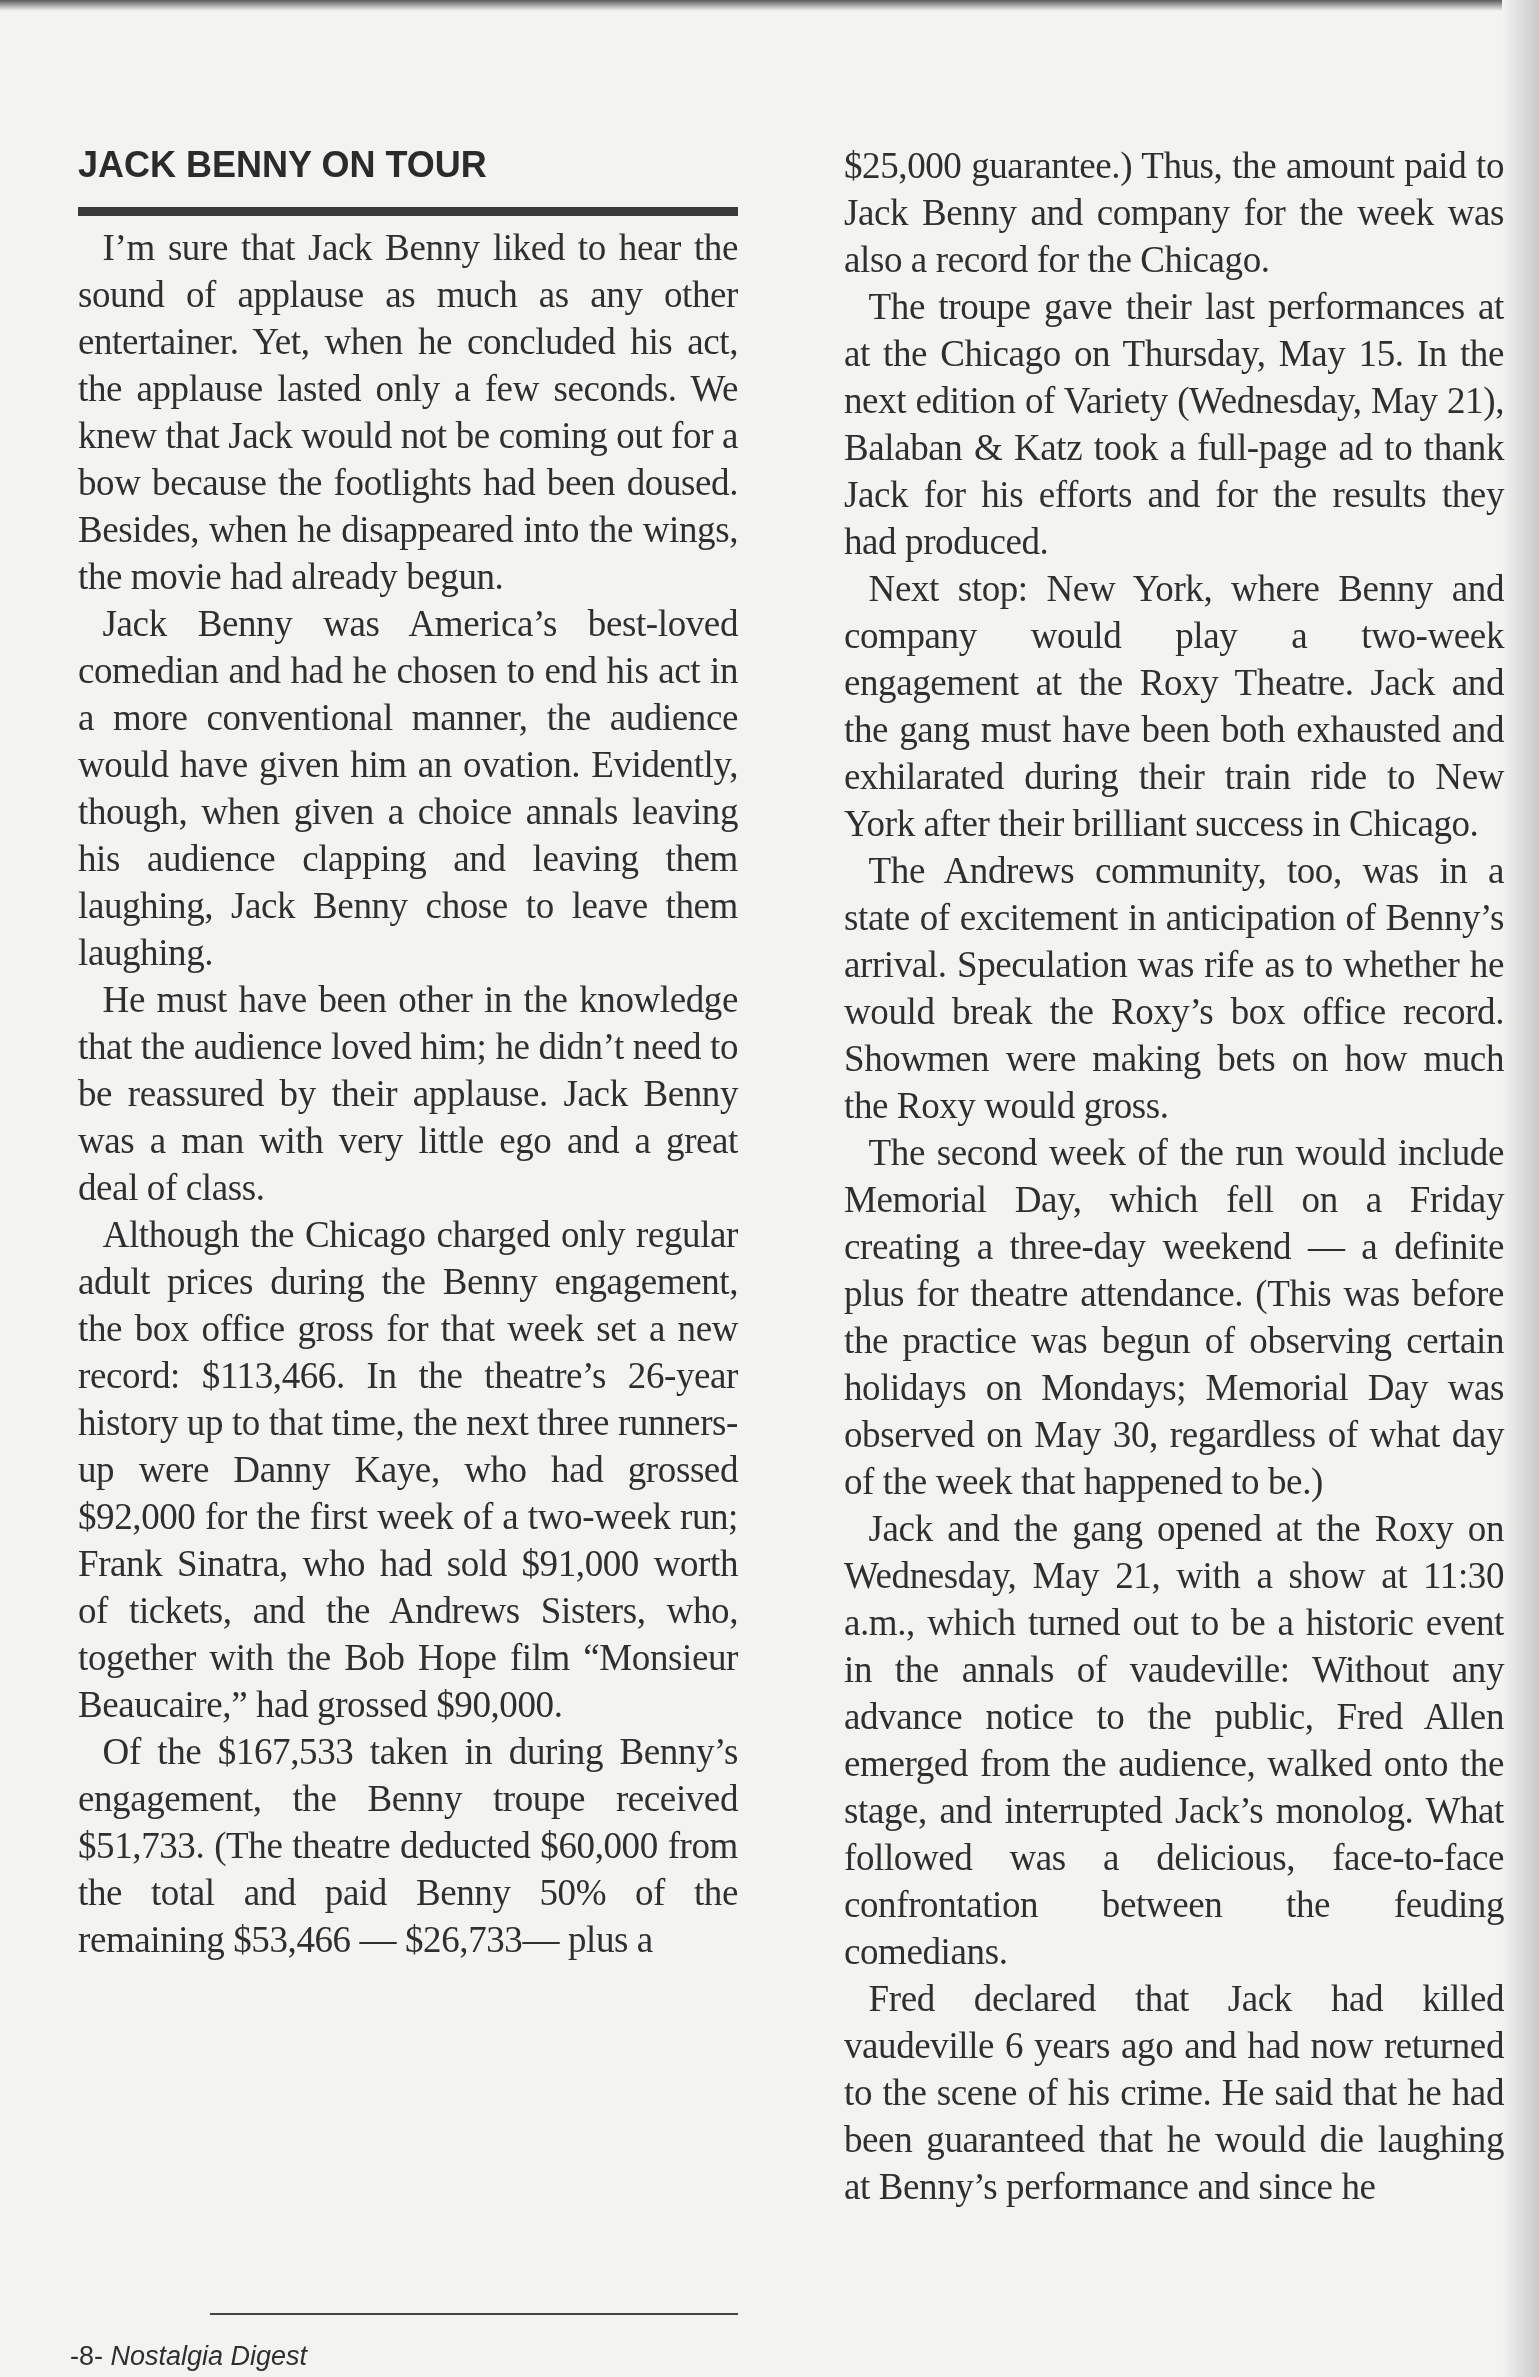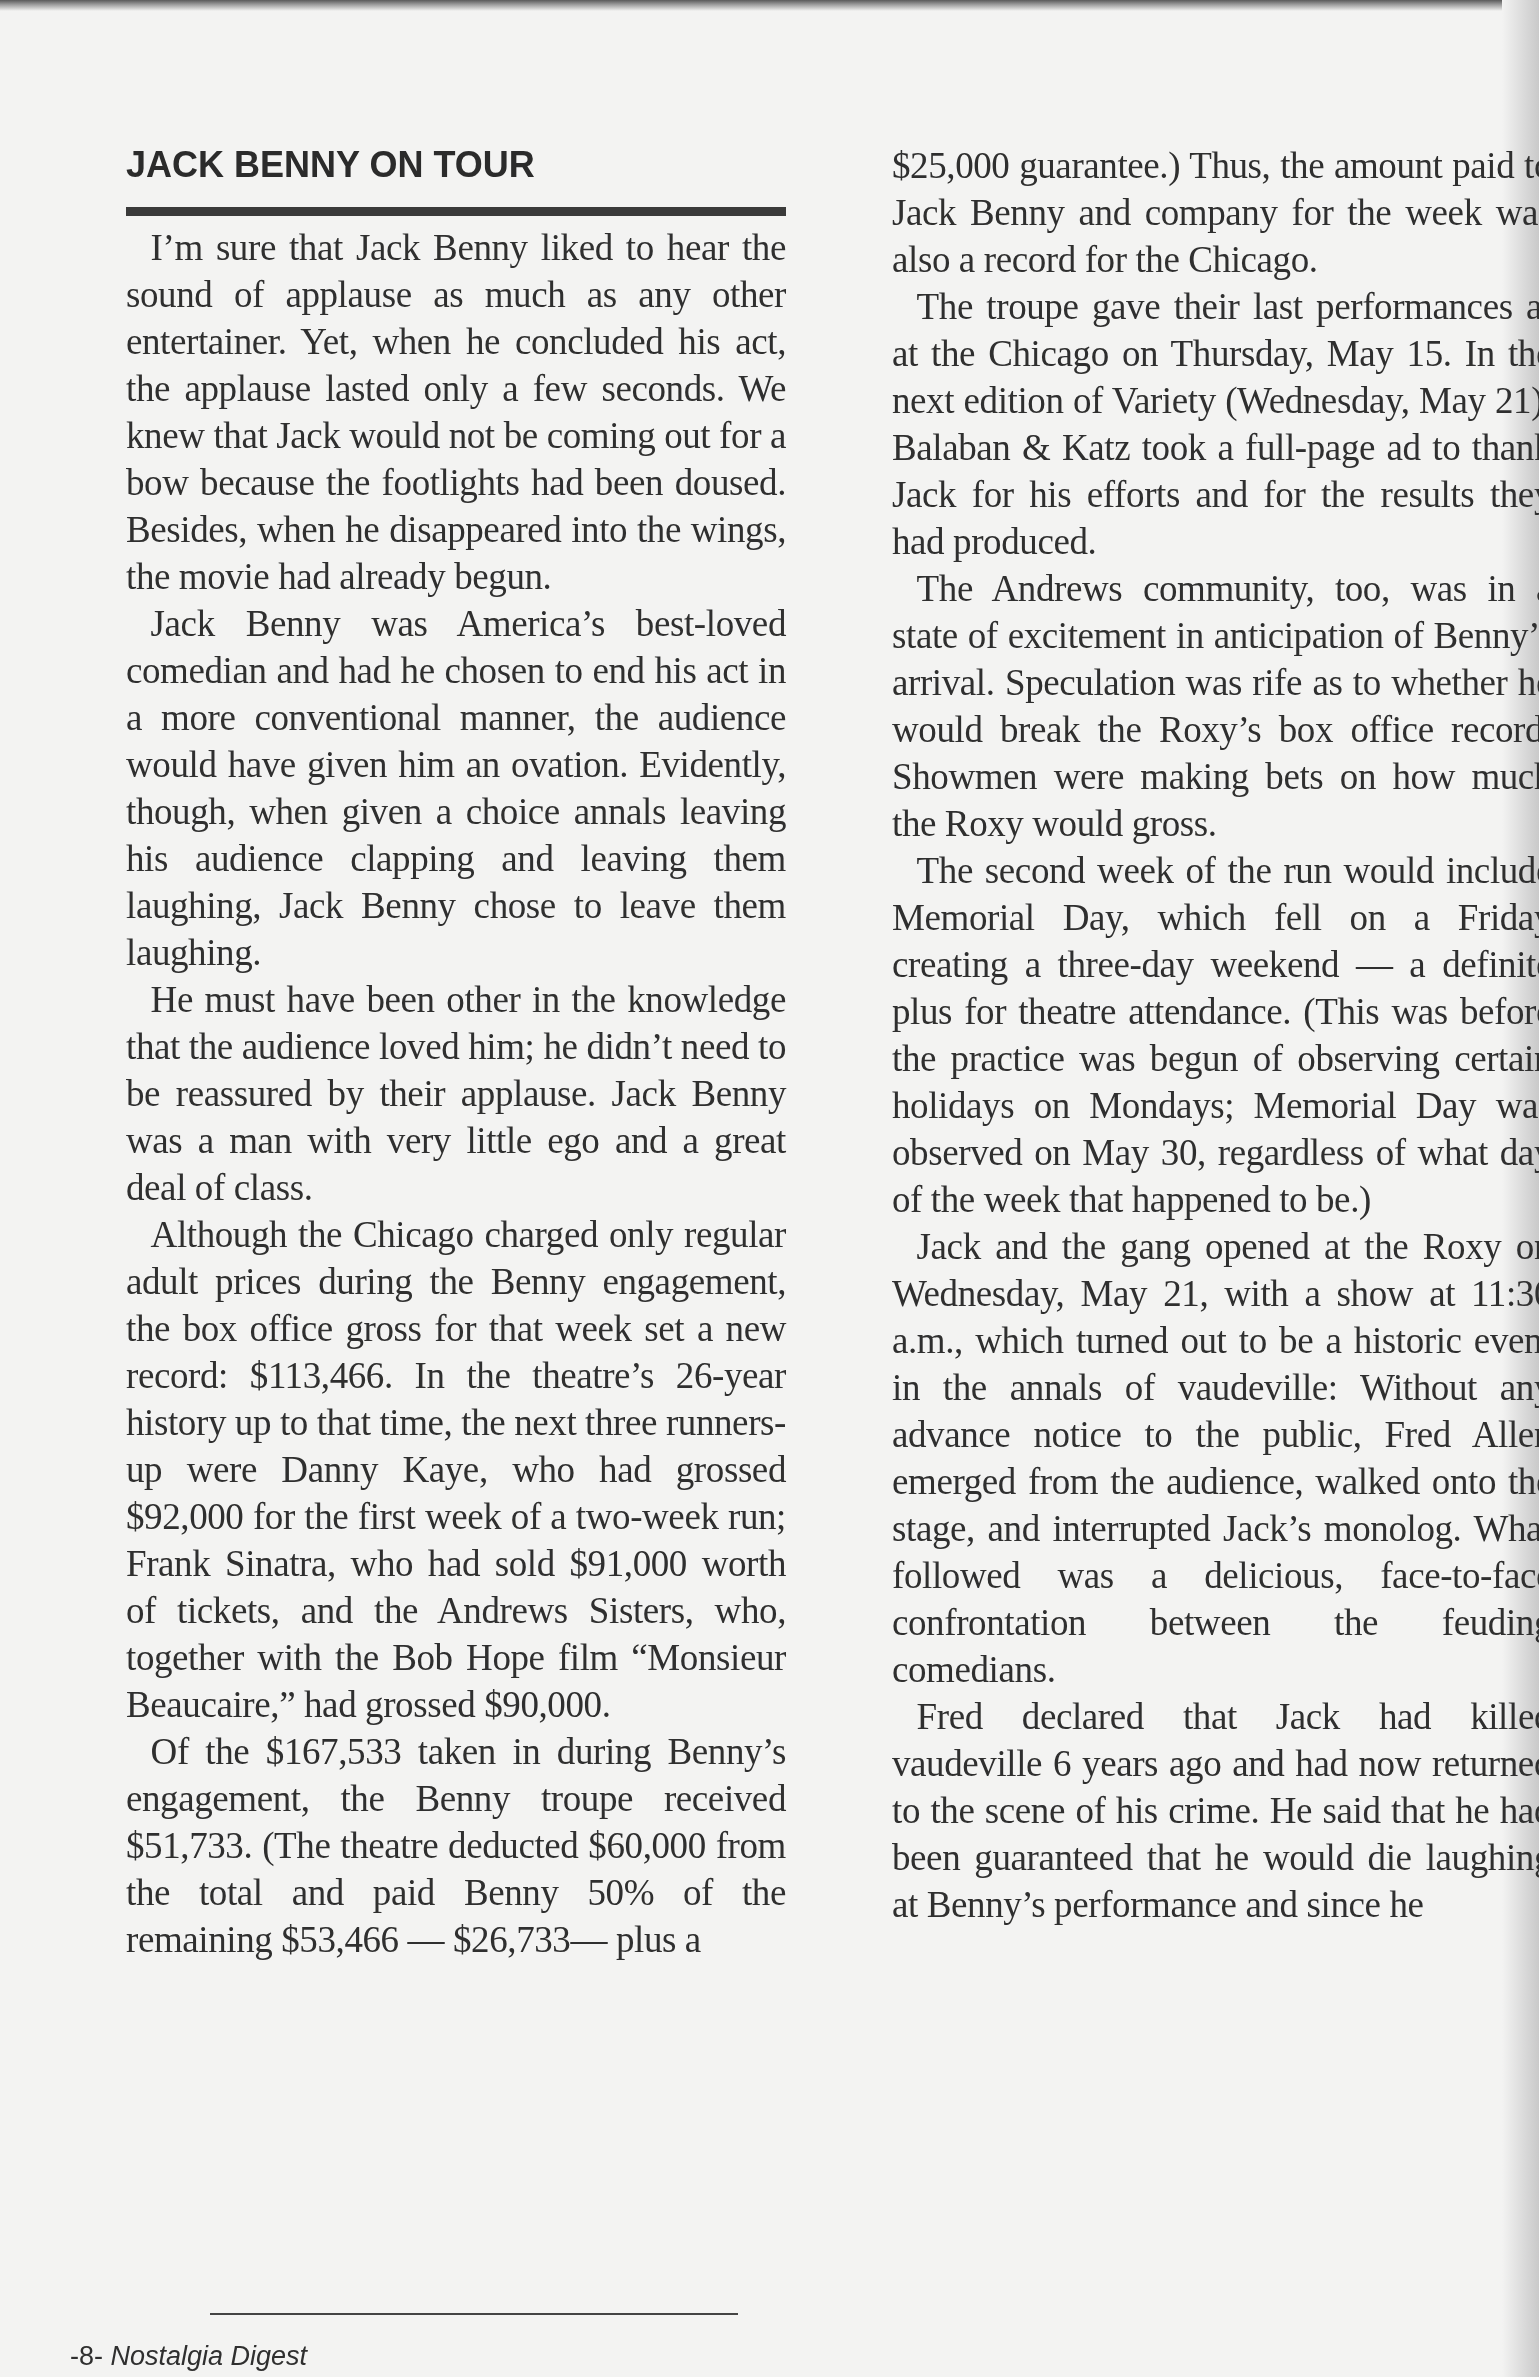--- a/index.html
+++ b/index.html
@@ -27,21 +27,20 @@
       background: linear-gradient(90deg, #f3f3f2, #d9d9d9 60%, #c8c8c8);
     }
     .column {
       position: absolute;
       top: 142px;
       font-family: "Liberation Serif", serif;
       font-size: 37px;
       line-height: 47px;
       text-align: justify;
       letter-spacing: -0.4px;
-      margin-left: 48px;
     }
     .col-left { left: 78px; width: 660px; }
     .col-right { left: 844px; width: 660px; }
     .headline {
       font-family: "Liberation Sans", sans-serif;
       font-weight: bold;
       font-size: 36px;
       line-height: 42px;
       margin: 0;
       padding-top: 1.9px;
@@ -92,20 +91,21 @@
   <p class="para indent">I’m sure that Jack Benny liked to hear the sound of applause as much as any other entertainer.  Yet, when he concluded his act, the applause lasted only a few seconds. We knew that Jack would not be coming out for a bow because the footlights had been doused.  Besides, when he disappeared into the wings, the movie had already begun.</p>
   <p class="para indent">Jack Benny was America’s best-loved comedian and had he chosen to end his act in a more conventional manner, the audience would have given him an ovation. Evidently, though, when given a choice annals leaving his audience clapping and leaving them laughing, Jack Benny chose to leave them laughing.</p>
   <p class="para indent">He must have been other in the knowledge that the audience loved him; he didn’t need to be reassured by their applause. Jack Benny was a man with very little ego and a great deal of class.</p>
   <p class="para indent">Although the Chicago charged only regular adult prices during the Benny engagement, the box office gross for that week set a new record: $113,466.  In the theatre’s 26-year history up to that time, the next three runners-up were Danny Kaye, who had grossed $92,000 for the first week of a two-week run; Frank Sinatra, who had sold $91,000 worth of tickets, and the Andrews Sisters, who, together with the Bob Hope film “Monsieur Beaucaire,” had grossed $90,000.</p>
   <p class="para indent">Of the $167,533 taken in during Benny’s engagement, the Benny troupe received $51,733.  (The theatre deducted $60,000 from the total and paid Benny 50% of the remaining $53,466 — $26,733— plus a</p>
 </div>
 
 <div class="column col-right">
   <p class="para">$25,000 guarantee.)  Thus, the amount paid to Jack Benny and company for the week was also a record for the Chicago.</p>
   <p class="para indent">The troupe gave their last performances at at the Chicago on Thursday, May 15.  In the next edition of Variety (Wednesday, May 21), Balaban &amp; Katz took a full-page ad to thank Jack for his efforts and for the results they had produced.</p>
+  <p class="para indent">Next stop: New York, where Benny and company would play a two-week engagement at the Roxy Theatre.  Jack and the gang must have been both exhausted and exhilarated during their train ride to New York after their brilliant success in Chicago.</p>
   <p class="para indent">The Andrews community, too, was in a state of excitement in anticipation of Benny’s arrival.  Speculation was rife as to whether he would break the Roxy’s box office record.  Showmen were making bets on how much the Roxy would gross.</p>
   <p class="para indent">The second week of the run would include Memorial Day, which fell on a Friday creating a three-day weekend — a definite plus for theatre attendance.  (This was before the practice was begun of observing certain holidays on Mondays; Memorial Day was observed on May 30, regardless of what day of the week that happened to be.)</p>
   <p class="para indent">Jack and the gang opened at the Roxy on Wednesday, May 21, with a show at 11:30 a.m., which turned out to be a historic event in the annals of vaudeville: Without any advance notice to the public, Fred Allen emerged from the audience, walked onto the stage, and interrupted Jack’s monolog.  What followed was a delicious, face-to-face confrontation between the feuding comedians.</p>
   <p class="para indent">Fred declared that Jack had killed vaudeville 6 years ago and had now returned to the scene of his crime.  He said that he had been guaranteed that he would die laughing at Benny’s performance and since he</p>
 </div>
 
 <div class="bottom-rule-left"></div>
 
 <div class="footer">
   <span>-8-</span>

